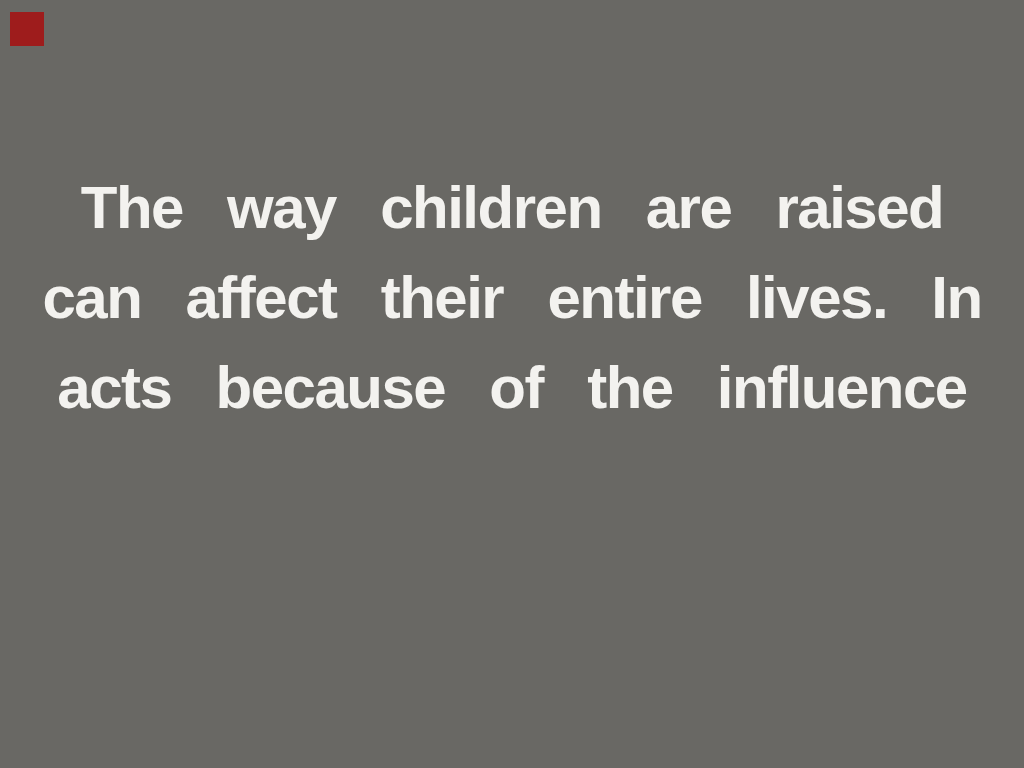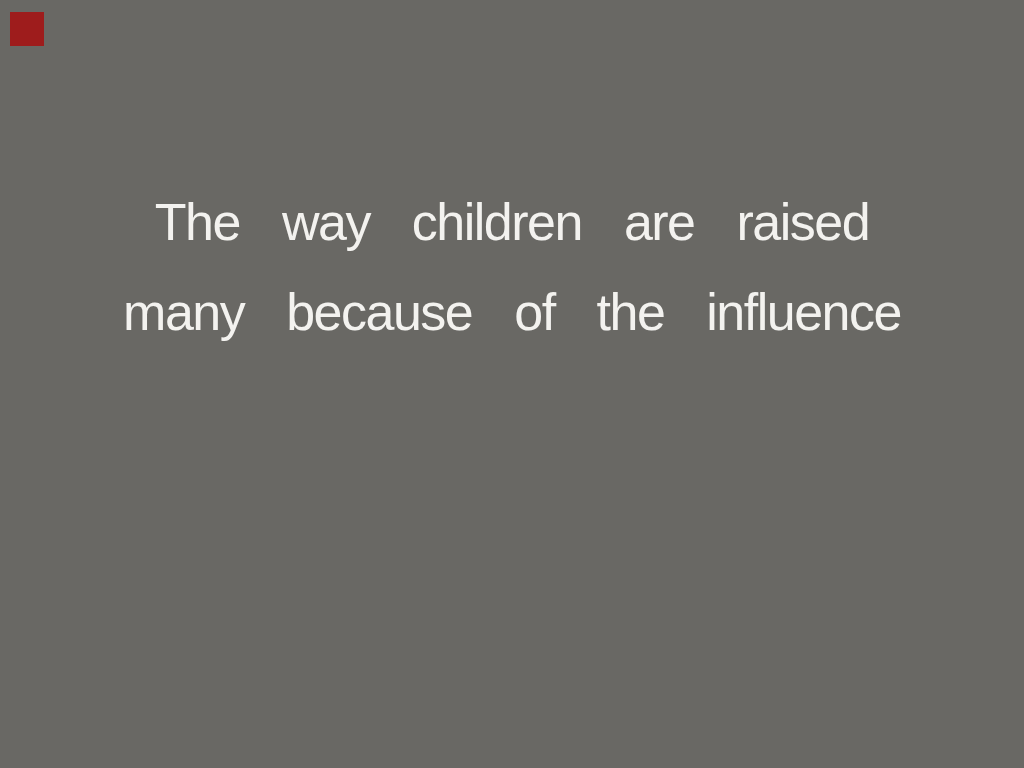--- a/index.html
+++ b/index.html
@@ -30,33 +30,33 @@
     height:34px;
     background:var(--mark);
   }
   .quote{
     position:absolute;
     top:163px;
     left:0;
     width:1024px;
     text-align:center;
     color:var(--text);
-    font-size:52px;
-    font-weight:400;
+    font-size:60px;
+    font-weight:700;
     line-height:90px;
     letter-spacing:-1.5px;
     word-spacing:29px;
-    margin-top:14px;
   }
   .quote .line{
     white-space:nowrap;
   }
 </style>
 </head>
 <body>
 
 <div class="slide">
   <div class="corner-mark"></div>
   <div class="quote">
     <div class="line">The way children are raised</div>
-    <div class="line">many because of the influence</div>
+    <div class="line">can affect their entire lives. In</div>
+    <div class="line">acts because of the influence</div>
   </div>
 </div>
 
 </body></html>

